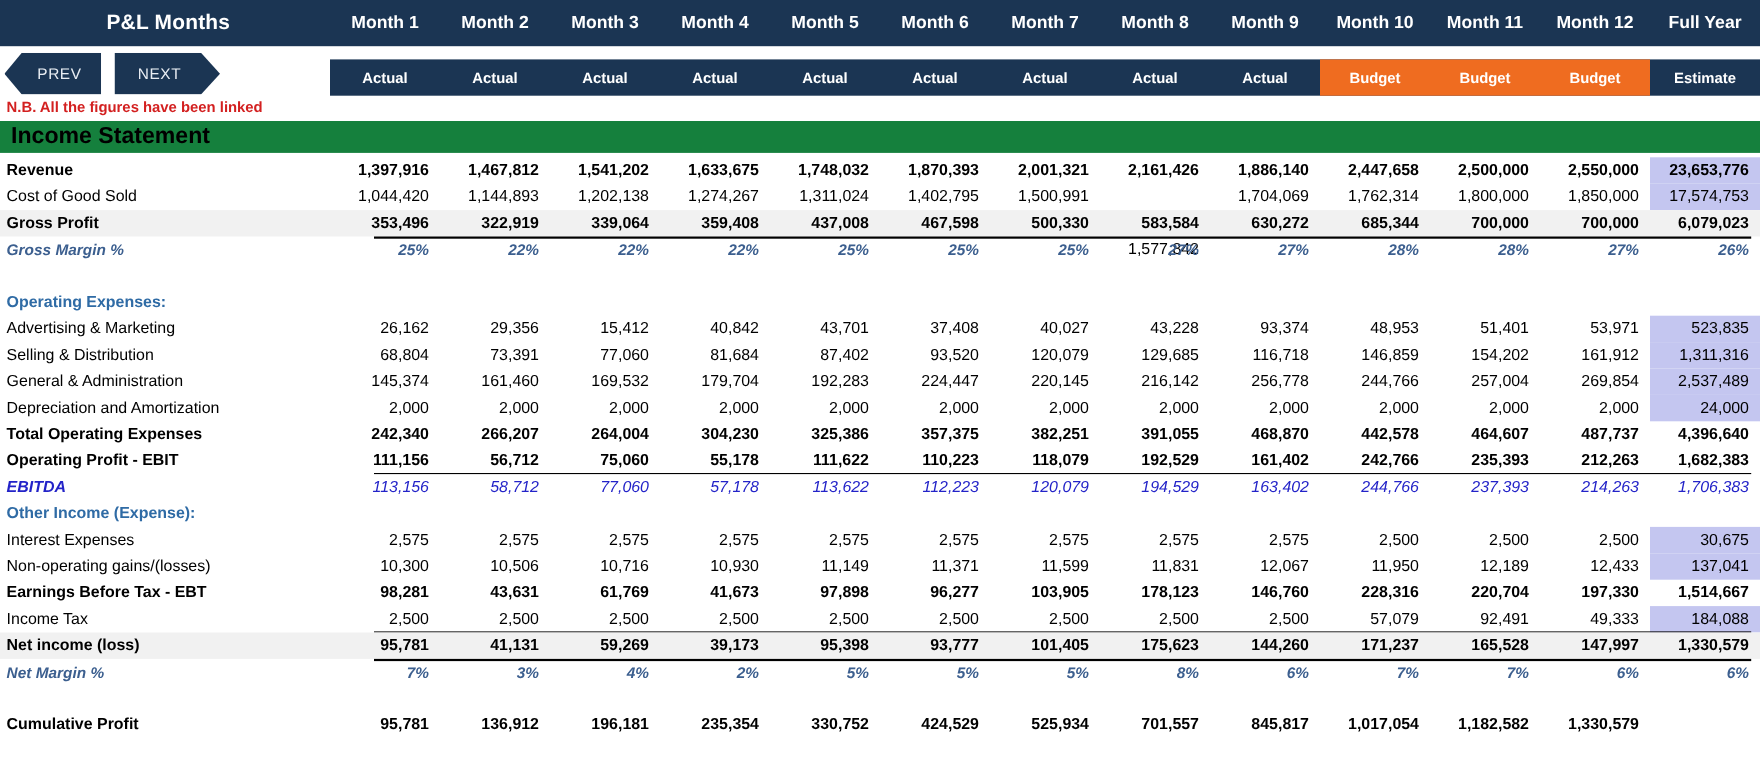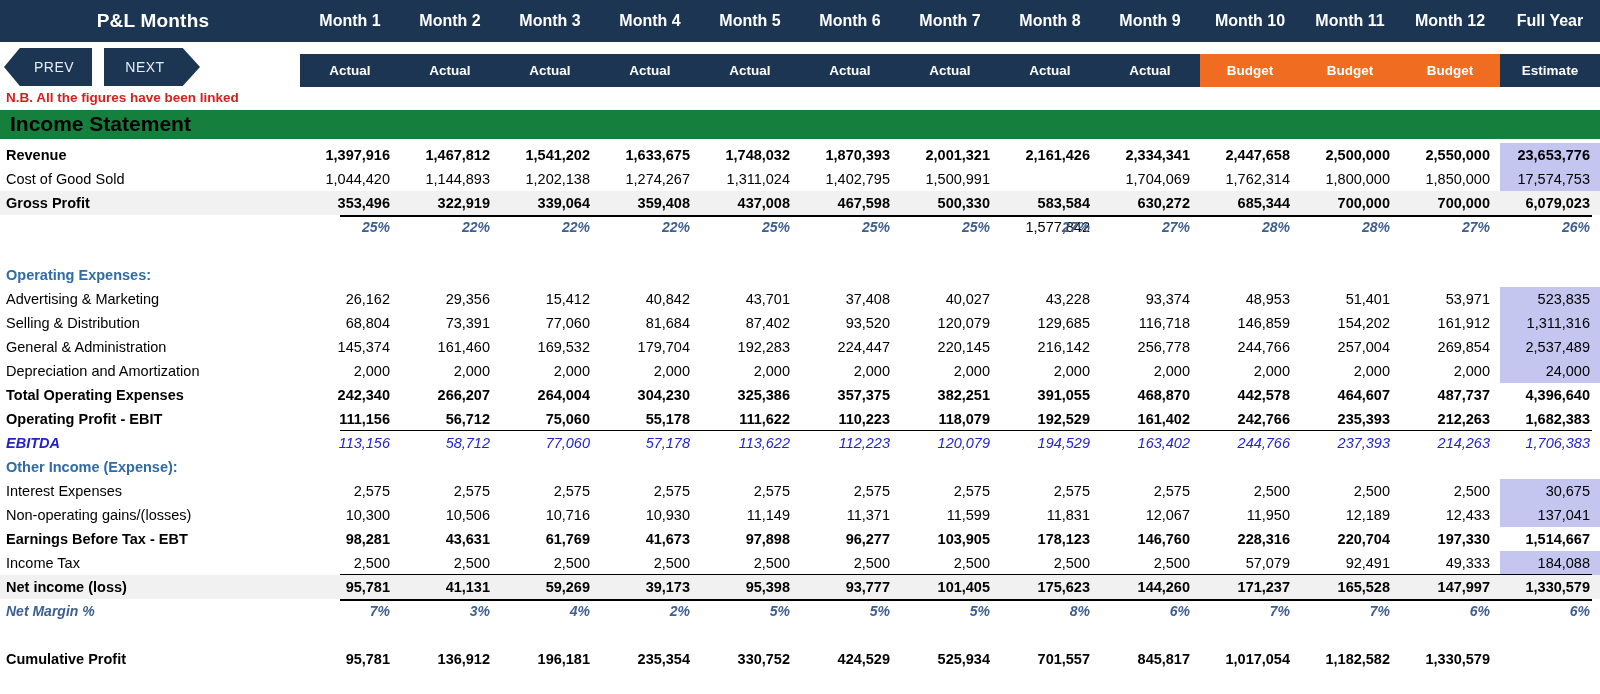--- a/index.html
+++ b/index.html
@@ -161,21 +161,21 @@
       <div class="row bold">
         <div class="label">Revenue</div>
         <div class="cell" style="left: 300px; width: 100px;">1,397,916</div>
         <div class="cell" style="left: 400px; width: 100px;">1,467,812</div>
         <div class="cell" style="left: 500px; width: 100px;">1,541,202</div>
         <div class="cell" style="left: 600px; width: 100px;">1,633,675</div>
         <div class="cell" style="left: 700px; width: 100px;">1,748,032</div>
         <div class="cell" style="left: 800px; width: 100px;">1,870,393</div>
         <div class="cell" style="left: 900px; width: 100px;">2,001,321</div>
         <div class="cell" style="left: 1000px; width: 100px;">2,161,426</div>
-        <div class="cell" style="left: 1100px; width: 100px;">2,334,341</div>
+        <div class="cell" style="left: 1100px; width: 100px;">1,886,140</div>
         <div class="cell" style="left: 1200px; width: 100px;">2,447,658</div>
         <div class="cell" style="left: 1300px; width: 100px;">2,500,000</div>
         <div class="cell" style="left: 1400px; width: 100px;">2,550,000</div>
         <div class="cell hl" style="left: 1500px; width: 100px;">23,653,776</div>
       </div>
       <div class="row normal">
         <div class="label">Cost of Good Sold</div>
         <div class="cell" style="left: 300px; width: 100px;">1,044,420</div>
         <div class="cell" style="left: 400px; width: 100px;">1,144,893</div>
         <div class="cell" style="left: 500px; width: 100px;">1,202,138</div>
@@ -200,20 +200,21 @@
         <div class="cell" style="left: 800px; width: 100px;">467,598</div>
         <div class="cell" style="left: 900px; width: 100px;">500,330</div>
         <div class="cell" style="left: 1000px; width: 100px;">583,584</div>
         <div class="cell" style="left: 1100px; width: 100px;">630,272</div>
         <div class="cell" style="left: 1200px; width: 100px;">685,344</div>
         <div class="cell" style="left: 1300px; width: 100px;">700,000</div>
         <div class="cell" style="left: 1400px; width: 100px;">700,000</div>
         <div class="cell" style="left: 1500px; width: 100px;">6,079,023</div>
       </div>
       <div class="row pct topline">
+        <div class="label">Gross Margin %</div>
         <div class="cell" style="left: 300px; width: 100px;">25%</div>
         <div class="cell" style="left: 400px; width: 100px;">22%</div>
         <div class="cell" style="left: 500px; width: 100px;">22%</div>
         <div class="cell" style="left: 600px; width: 100px;">22%</div>
         <div class="cell" style="left: 700px; width: 100px;">25%</div>
         <div class="cell" style="left: 800px; width: 100px;">25%</div>
         <div class="cell" style="left: 900px; width: 100px;">25%</div>
         <div class="cell" style="left: 1000px; width: 100px;">27%</div>
         <div class="cell" style="left: 1100px; width: 100px;">27%</div>
         <div class="cell" style="left: 1200px; width: 100px;">28%</div>

